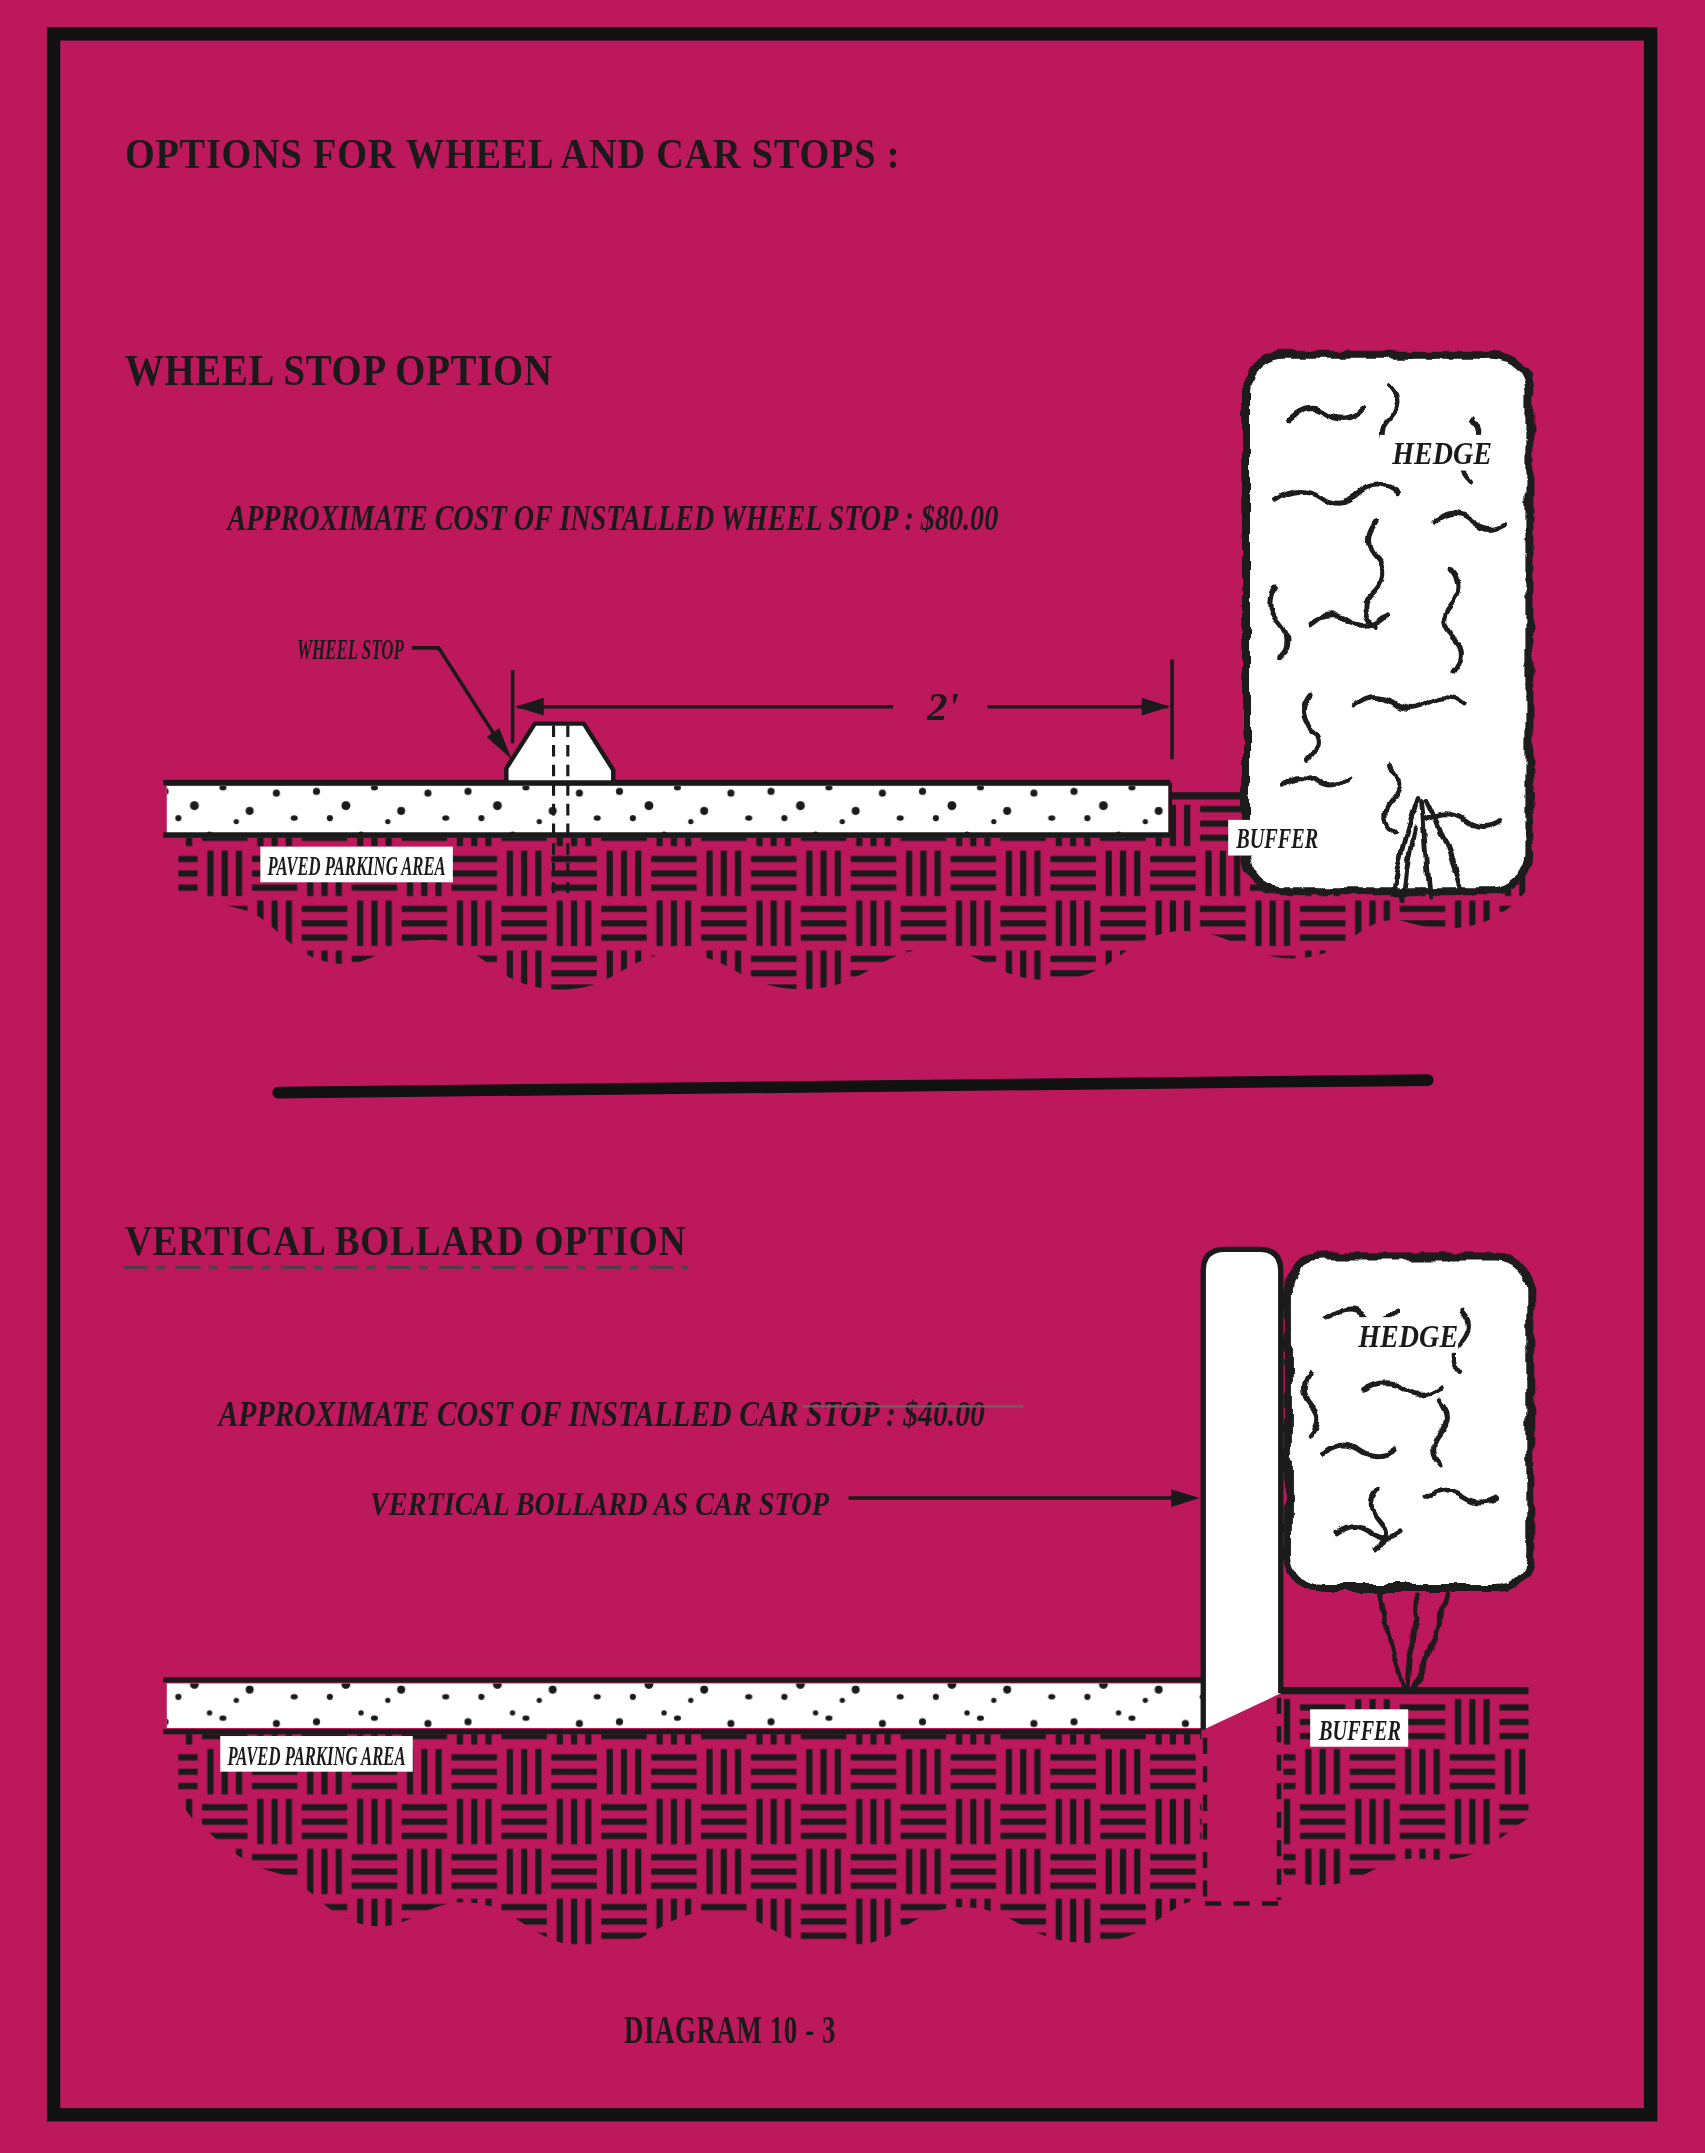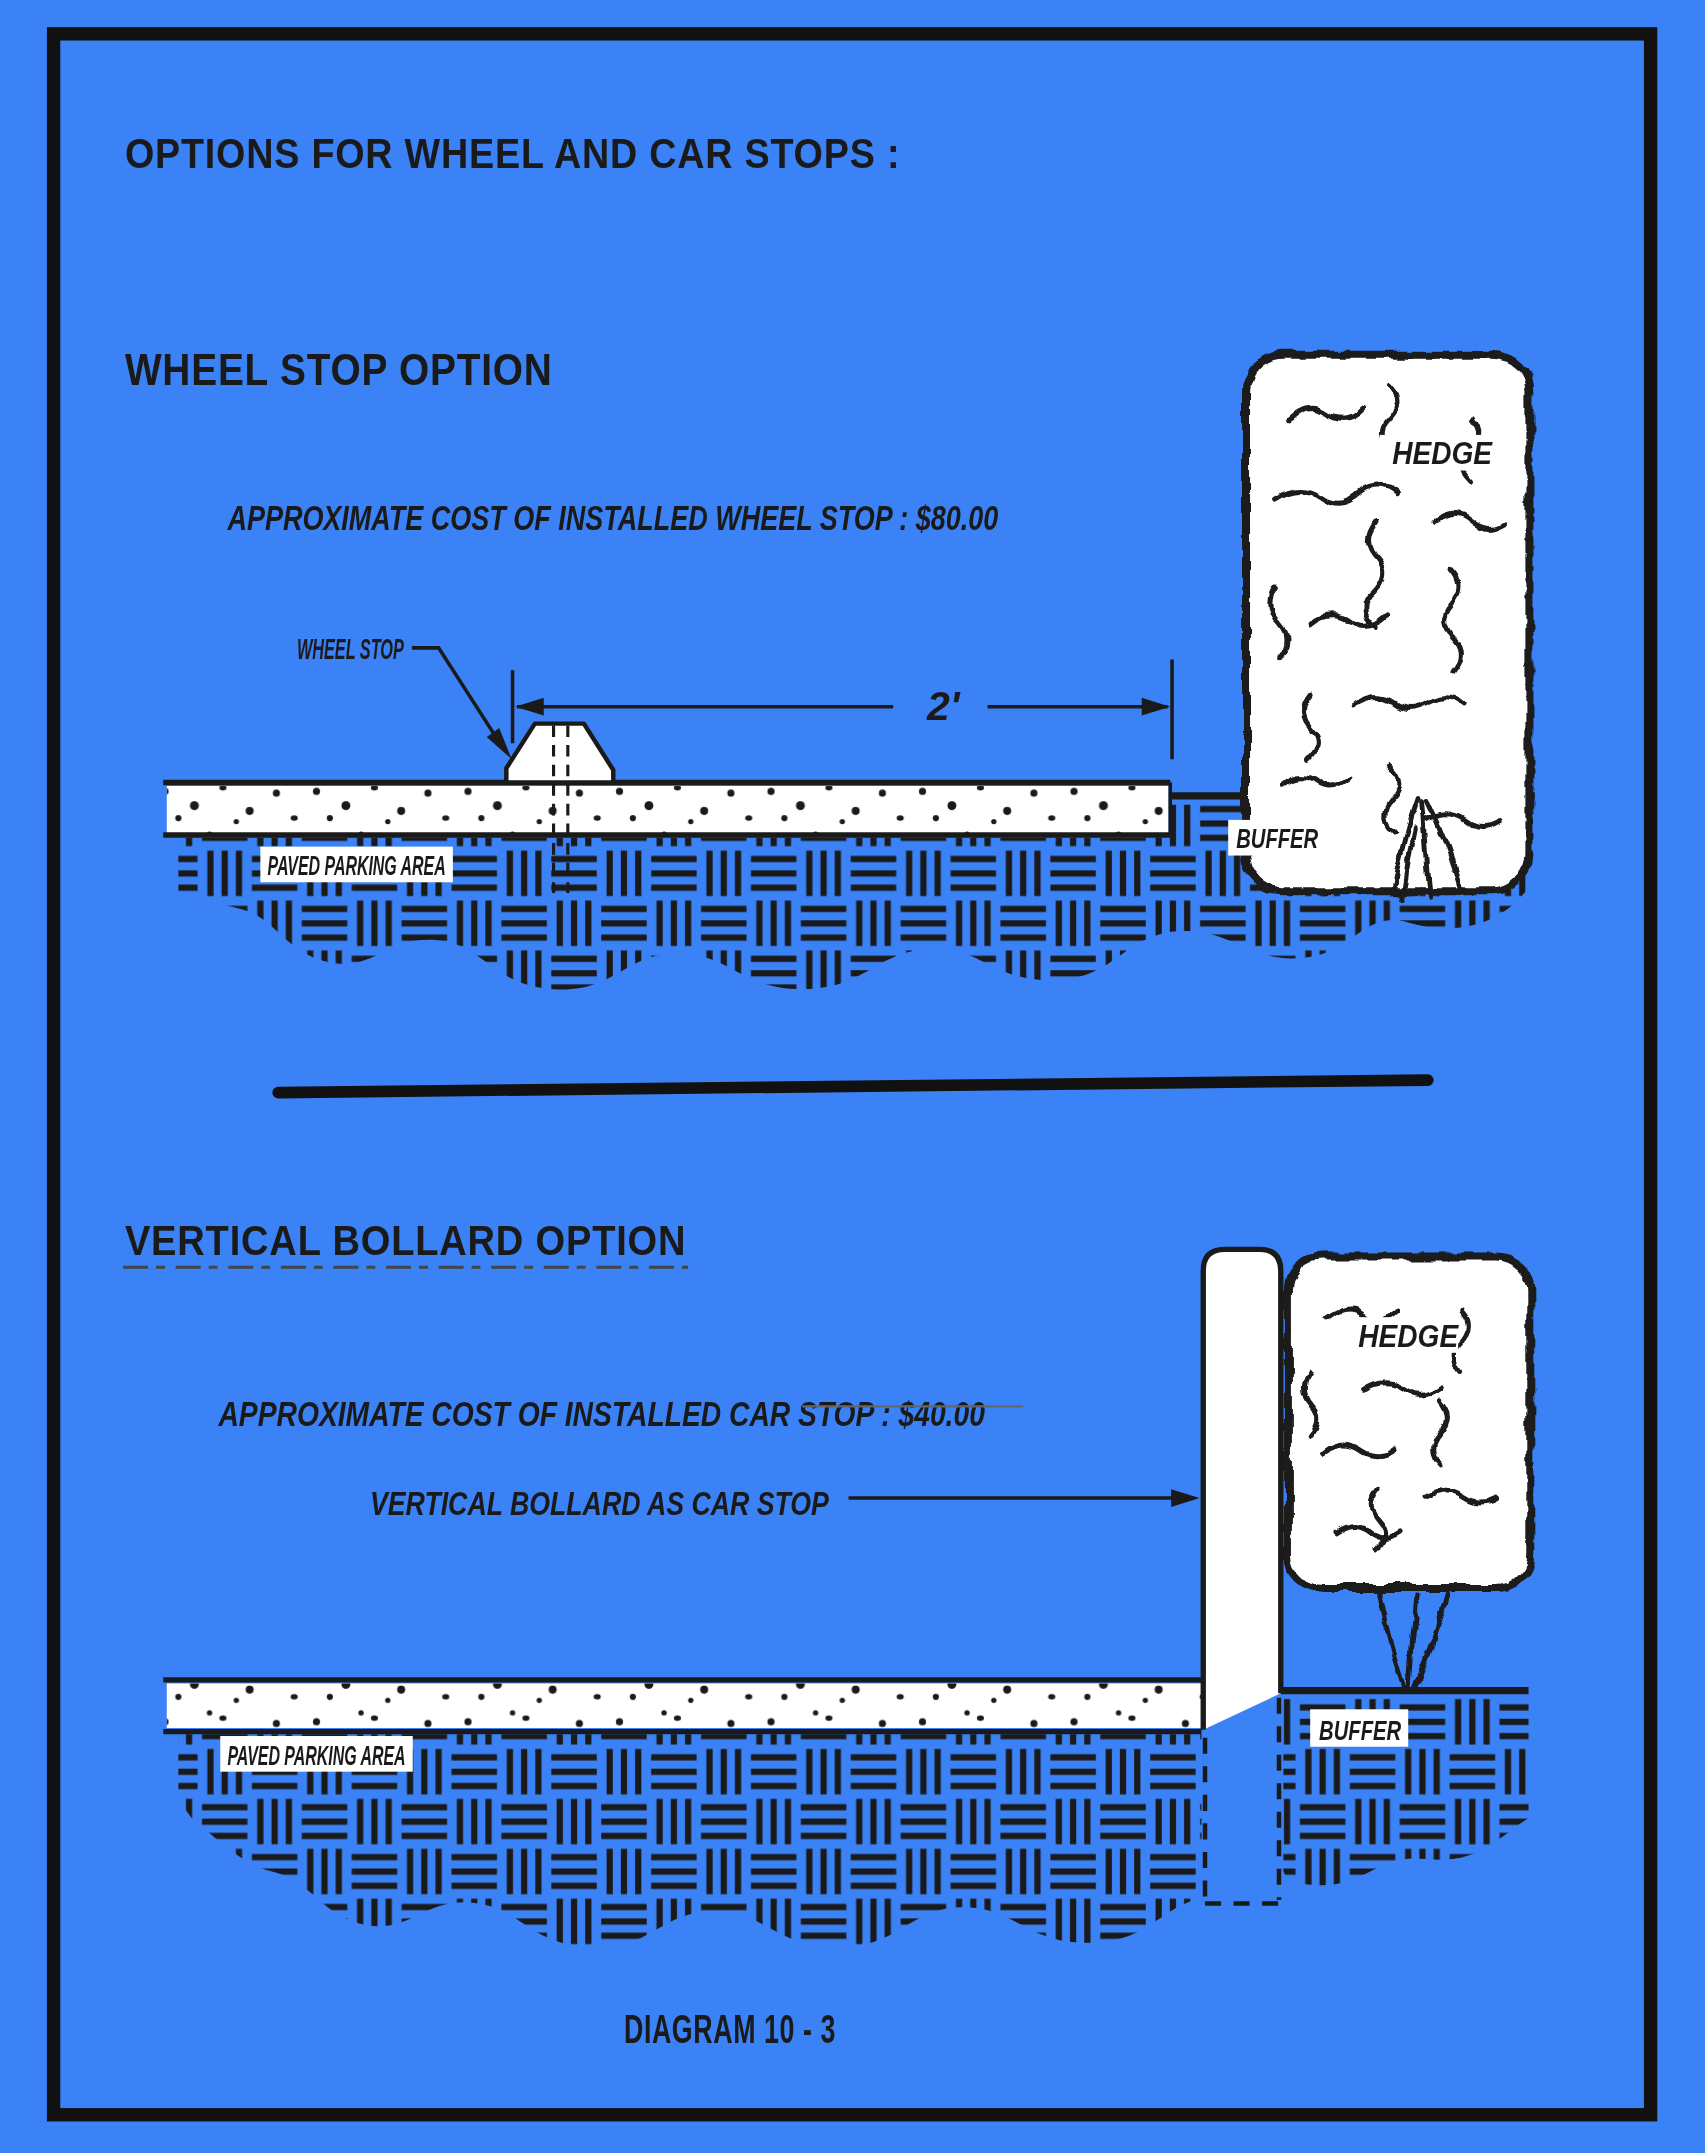--- a/index.html
+++ b/index.html
@@ -1,20 +1,20 @@
 <!DOCTYPE html>
 <html style="font-size:14.3px"><head>
 <meta charset="utf-8">
 <style>
   html,body{margin:0;padding:0;background:#ffffff;}
   .page{
     position:relative;
     width:1706px;height:2154px;
-    background:#3b82f6;
-    font-family:Liberation Sans, sans-serif;
+    background:#be185d;
+    font-family:Liberation Serif, serif;
   }
   svg{display:block;}
   text{fill:#1a1a1a;}
   .heading{font-weight:bold;letter-spacing:1px;}
   .hand{font-weight:bold;font-style:italic;}
 </style>
 </head>
 <body>
 
 <div class="page">

